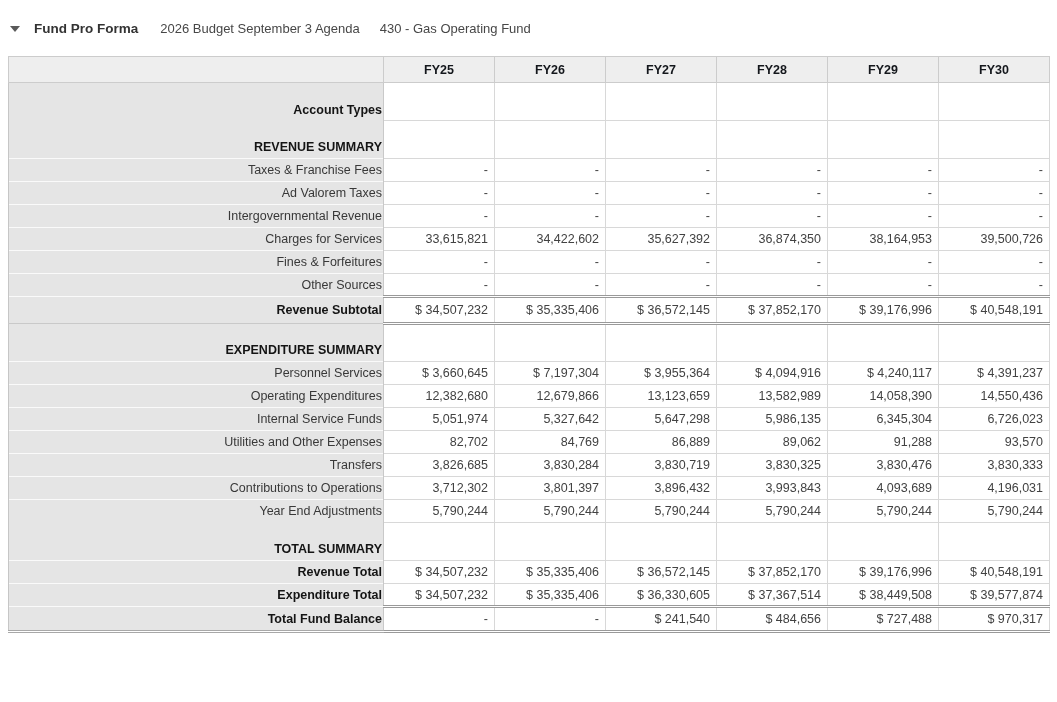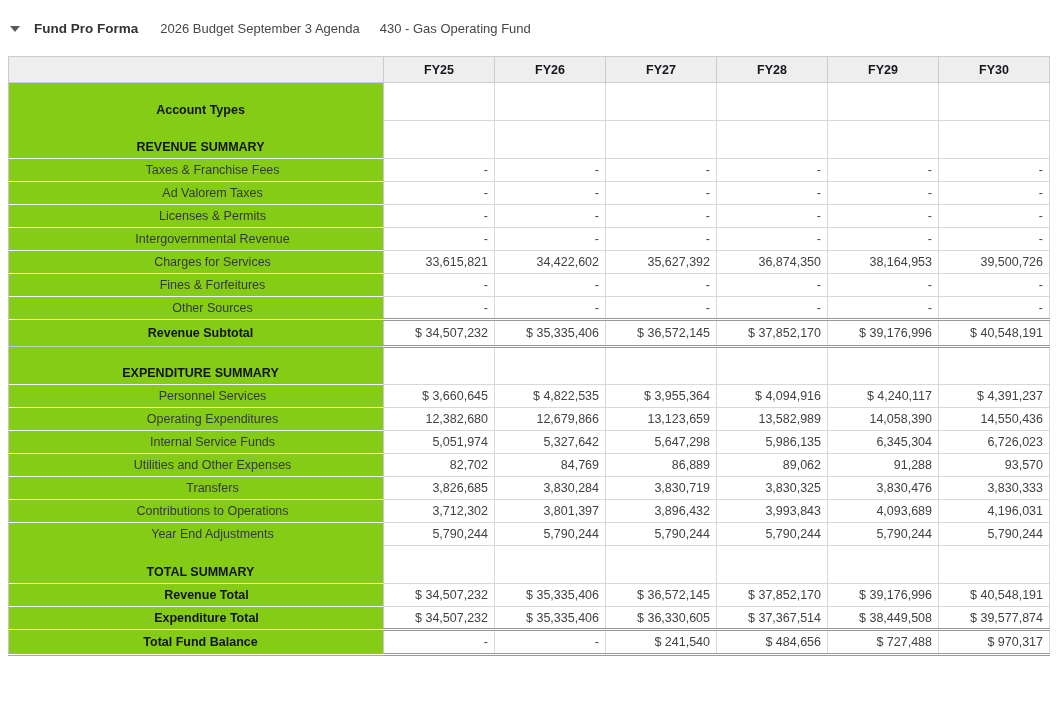--- a/index.html
+++ b/index.html
@@ -65,22 +65,22 @@
     height: 26px;
     font-weight: bold;
     color: #14171c;
     text-align: center;
     vertical-align: middle;
   }
   .proforma thead th.corner { text-align: left; }
 
   
   .proforma td.label {
-    background: #84cc16;
-    text-align: center;
+    background: #e5e5e5;
+    text-align: right;
     padding-left: 10px;
     color: #2e2e2e;
     border-left: 1px solid #c6c6c6;
     border-right: 1px solid #c9c9c9;
     vertical-align: middle;
   }
 
   
   .proforma td.val {
     background: #ffffff;
@@ -201,29 +201,20 @@
       <tr class="detail">
         <td class="label">Ad Valorem Taxes</td>
         <td class="val">-</td>
         <td class="val">-</td>
         <td class="val">-</td>
         <td class="val">-</td>
         <td class="val">-</td>
         <td class="val">-</td>
       </tr>
       <tr class="detail">
-        <td class="label">Licenses &amp; Permits</td>
-        <td class="val">-</td>
-        <td class="val">-</td>
-        <td class="val">-</td>
-        <td class="val">-</td>
-        <td class="val">-</td>
-        <td class="val">-</td>
-      </tr>
-      <tr class="detail">
         <td class="label">Intergovernmental Revenue</td>
         <td class="val">-</td>
         <td class="val">-</td>
         <td class="val">-</td>
         <td class="val">-</td>
         <td class="val">-</td>
         <td class="val">-</td>
       </tr>
       <tr class="detail">
         <td class="label">Charges for Services</td>
@@ -266,21 +257,21 @@
         <td class="val"></td>
         <td class="val"></td>
         <td class="val"></td>
         <td class="val"></td>
         <td class="val"></td>
         <td class="val"></td>
       </tr>
       <tr class="detail">
         <td class="label">Personnel Services</td>
         <td class="val">$ 3,660,645</td>
-        <td class="val">$ 4,822,535</td>
+        <td class="val">$ 7,197,304</td>
         <td class="val">$ 3,955,364</td>
         <td class="val">$ 4,094,916</td>
         <td class="val">$ 4,240,117</td>
         <td class="val">$ 4,391,237</td>
       </tr>
       <tr class="detail">
         <td class="label">Operating Expenditures</td>
         <td class="val">12,382,680</td>
         <td class="val">12,679,866</td>
         <td class="val">13,123,659</td>

